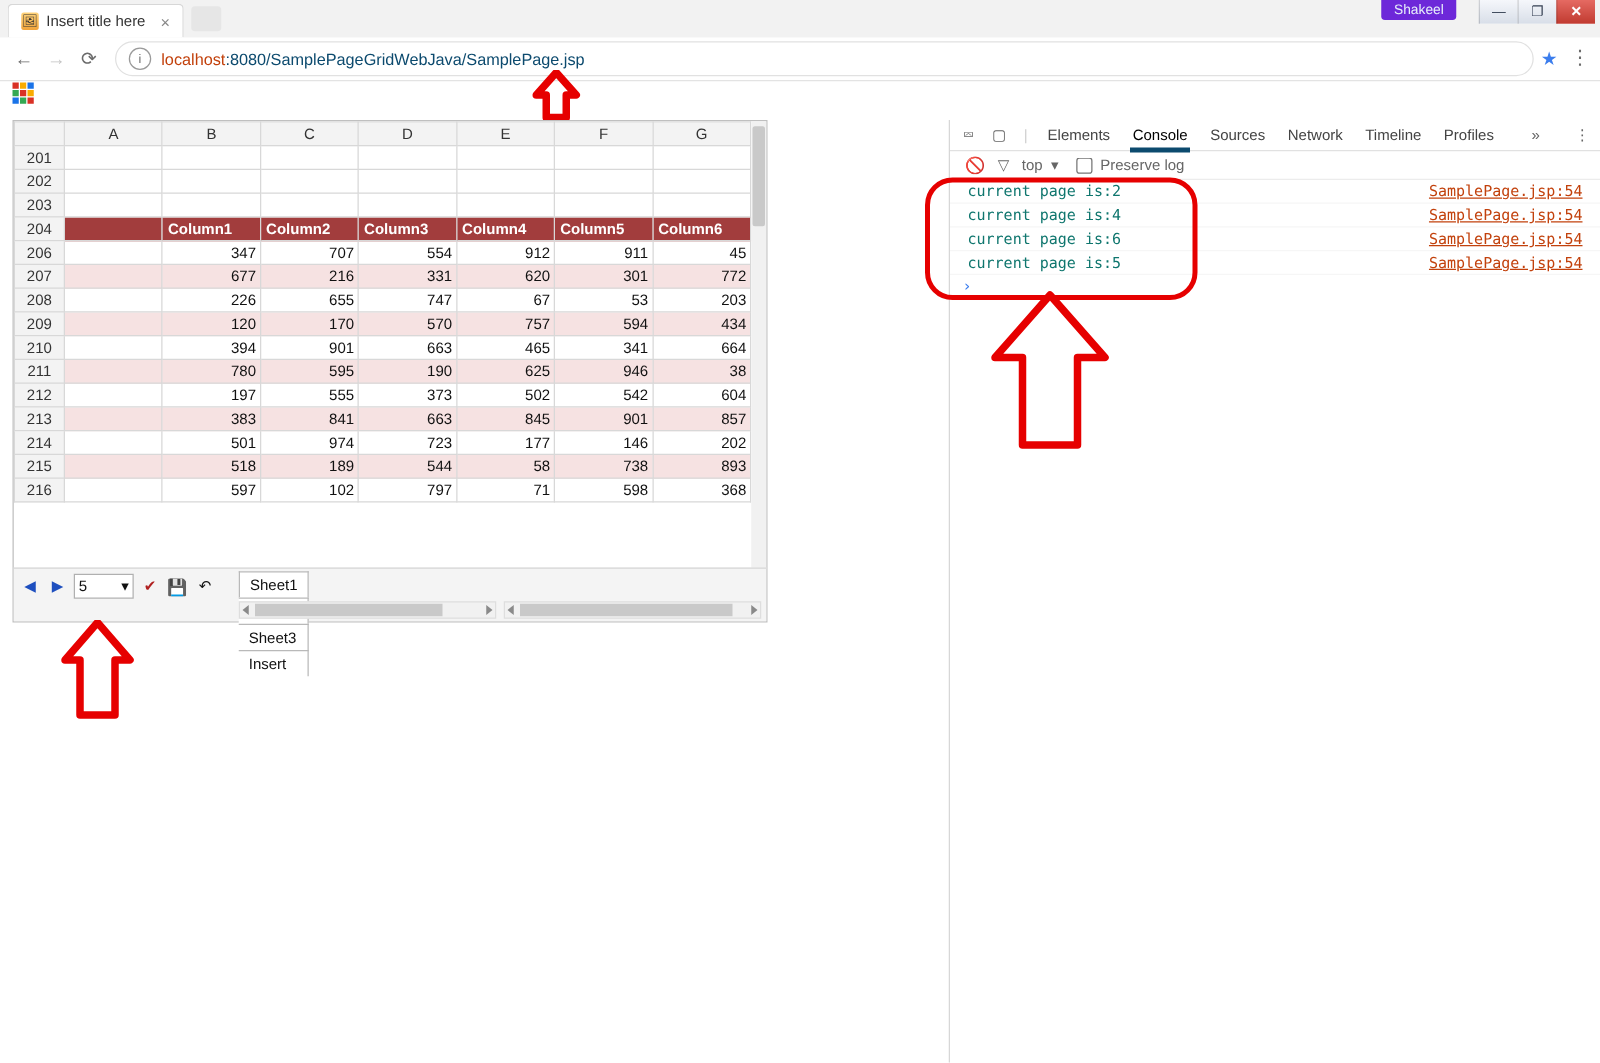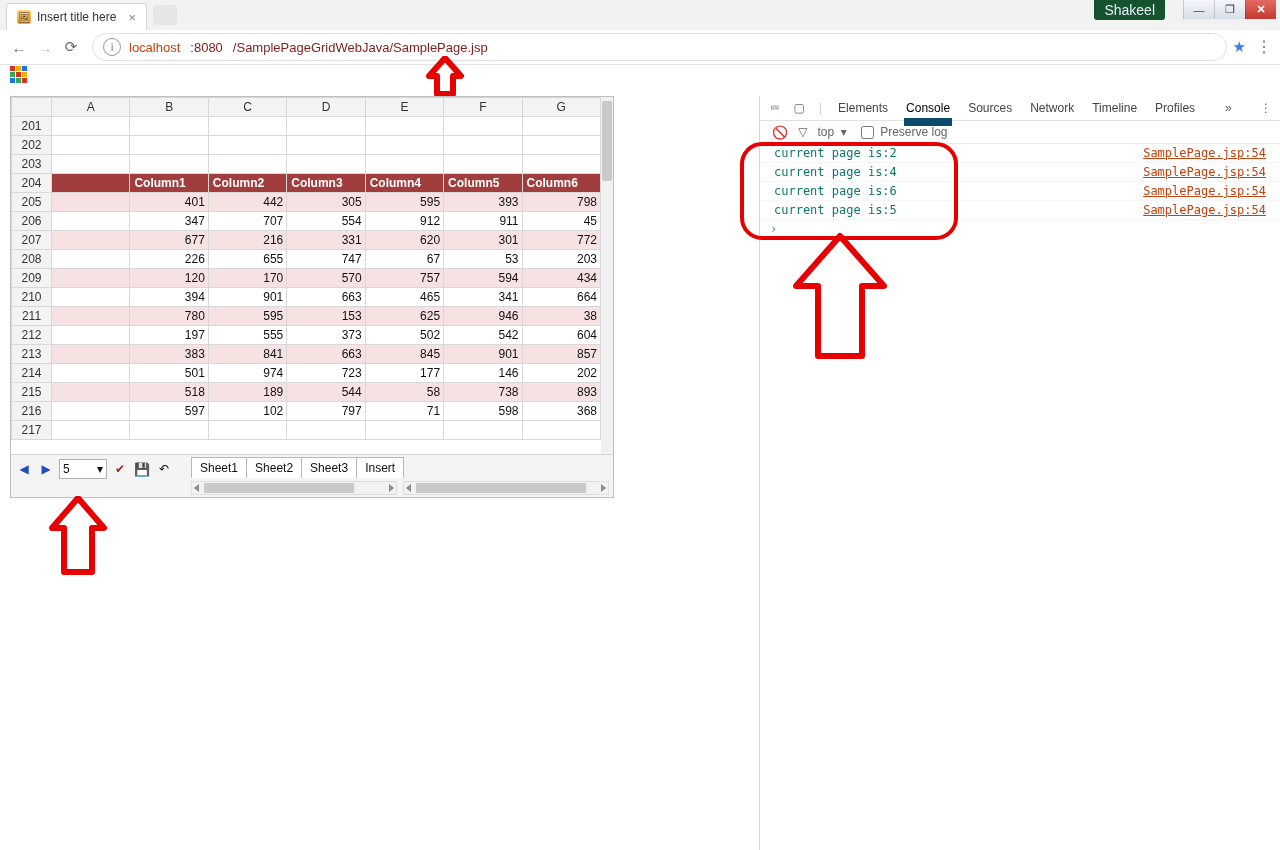--- a/index.html
+++ b/index.html
@@ -1,34 +1,34 @@
 <!DOCTYPE html>
 <html><head>
 <meta charset="utf-8">
 <style>
 html,body{margin:0;padding:0;height:100%;font-family:"Segoe UI",Tahoma,Arial,sans-serif;font-size:12px;background:#fff;color:#111;}
 
 #chrome{height:64px;background:#f2f2f2;position:relative;}
-#user-pill{position:absolute;right:115px;top:0;background:#14532d;color:#e6eefa;font-size:14px;padding:2px 10px;border-bottom-left-radius:3px;border-bottom-right-radius:3px;}
+#user-pill{position:absolute;right:115px;top:0;background:#6d28d9;color:#e6eefa;font-size:11px;padding:2px 10px;border-bottom-left-radius:3px;border-bottom-right-radius:3px;}
 #win-btns{position:absolute;right:4px;top:0;display:flex;}
 .win-btn{width:30px;height:19px;display:flex;align-items:center;justify-content:center;border-left:1px solid rgba(0,0,0,.15);font-size:11px;}
 .win-min,.win-max{background:linear-gradient(#f5f7fb,#d8dee8);color:#364154;}
 .win-close{background:linear-gradient(#e56a62,#c03a30);color:#fff;font-weight:bold;}
 #tabstrip{position:absolute;left:6px;top:0;height:30px;display:flex;align-items:flex-end;}
 .tab{display:flex;align-items:center;gap:6px;height:26px;padding:0 10px;background:#fff;border-top-left-radius:4px;border-top-right-radius:4px;font-size:12px;color:#333;position:relative;border:1px solid #d7d7d7;border-bottom:none;}
 .favicon{width:14px;height:14px;display:inline-flex;align-items:center;justify-content:center;font-size:10px;background:linear-gradient(#ffd37a,#f0a33a);border-radius:2px;}
 .tab-x{color:#888;font-size:13px;margin-left:6px;}
 .newtab{width:24px;height:20px;background:#e6e6e6;border-radius:3px;margin-left:6px;align-self:center;}
 #toolbar{position:absolute;left:0;right:0;top:30px;height:34px;background:#fff;display:flex;align-items:center;padding:0 8px;border-bottom:1px solid #e3e3e3;}
 .nav-ico{width:22px;height:22px;display:flex;align-items:center;justify-content:center;color:#6b6b6b;font-size:15px;margin-right:4px;}
 .nav-ico.disabled{color:#c4c4c4;}
 #omnibox{flex:1;height:26px;border:1px solid #e1e1e1;border-radius:14px;display:flex;align-items:center;padding:0 10px;margin:0 6px;color:#555;font-size:13px;}
 #omnibox .info{width:16px;height:16px;border:1px solid #9a9a9a;border-radius:50%;display:flex;align-items:center;justify-content:center;font-size:10px;margin-right:8px;color:#6b6b6b;}
 #omnibox .host{color:#c2410c;}
-#omnibox .rest{color:#7f1d1d;padding-left:10px;}
+#omnibox .rest{color:#0c4a6e;}
 .star{color:#3b7ded;font-size:15px;margin-right:10px;}
 .kebab{width:16px;text-align:center;color:#6b6b6b;font-size:16px;line-height:6px;}
 #apps{position:absolute;left:10px;top:66px;width:18px;height:18px;display:grid;grid-template-columns:repeat(3,5px);grid-template-rows:repeat(3,5px);gap:1px;}
 #apps span:nth-child(1){background:#d93025}#apps span:nth-child(2){background:#f9ab00}#apps span:nth-child(3){background:#1a73e8}
 #apps span:nth-child(4){background:#34a853}#apps span:nth-child(5){background:#d93025}#apps span:nth-child(6){background:#f9ab00}
 #apps span:nth-child(7){background:#1a73e8}#apps span:nth-child(8){background:#34a853}#apps span:nth-child(9){background:#d93025}
 
 
 #workspace{position:absolute;left:10px;top:96px;width:602px;height:400px;border:1px solid #bfbfbf;background:#fff;}
 #grid-scroll{position:absolute;left:0;top:0;right:12px;bottom:42px;overflow:hidden;}
@@ -44,35 +44,35 @@
 #vscroll{position:absolute;right:0;top:0;width:12px;bottom:42px;background:#f1f1f1;}
 #vscroll .thumb{position:absolute;left:1px;right:1px;top:4px;height:80px;background:#c9c9c9;border-radius:2px;}
 
 #grid-footer{position:absolute;left:0;right:0;bottom:0;height:42px;background:#f4f4f4;border-top:1px solid #d5d5d5;}
 #grid-ctrls{position:absolute;left:4px;top:4px;display:flex;align-items:center;gap:4px;}
 .fbtn{width:18px;height:18px;display:flex;align-items:center;justify-content:center;font-size:12px;}
 .fbtn.blue{color:#1e4fbf;}
 .fbtn.red{color:#b02020;}
 .fbtn.save{font-size:13px;}
 #page-sel{width:40px;height:18px;border:1px solid #b0b0b0;background:#fff;display:flex;align-items:center;justify-content:space-between;padding:0 3px;}
-#sheet-tabs{position:absolute;left:180px;top:2px;display:flex;}
+#sheet-tabs{position:absolute;left:180px;top:2px;display:flex;flex-direction:column;}
 .stab{border:1px solid #b9b9b9;border-bottom:none;background:#fff;height:20px;padding:0 8px;display:flex;align-items:center;font-size:12px;}
 .stab + .stab{border-left:none;}
 #hscrolls{position:absolute;left:180px;right:4px;bottom:2px;height:14px;display:flex;gap:6px;}
 .hscroll{flex:1;background:#f1f1f1;border:1px solid #dedede;position:relative;}
 .hscroll::before,.hscroll::after{content:"";position:absolute;top:2px;width:0;height:0;border-top:4px solid transparent;border-bottom:4px solid transparent;}
 .hscroll::before{left:2px;border-right:5px solid #8a8a8a;}
 .hscroll::after{right:2px;border-left:5px solid #8a8a8a;}
 .hscroll .thumb{position:absolute;top:1px;bottom:1px;background:#c9c9c9;}
 
 
 #devtools{position:absolute;right:0;top:96px;width:520px;bottom:0;background:#fff;border-left:1px solid #d7d7d7;font-size:12px;}
 #dt-tabs{height:24px;border-bottom:1px solid #e1e1e1;display:flex;align-items:center;padding:0 10px;gap:14px;color:#444;}
 .dt-tab{padding:3px 2px;}
-.dt-tab.active{border-bottom:8px solid #0c4a6e;color:#000;}
+.dt-tab.active{border-bottom:4px solid #0c4a6e;color:#000;}
 .dt-ico{color:#666;}
 .dt-spacer{flex:1;}
 #dt-sub{height:22px;border-bottom:1px solid #ececec;display:flex;align-items:center;gap:10px;padding:0 12px;color:#666;}
 #dt-sub .circ{font-size:13px;}
 #dt-log{font-family:Consolas,Menlo,monospace;font-size:12px;}
 .log-row{display:flex;padding:2px 14px;border-bottom:1px solid #f6f6f6;}
 .log-row .msg{flex:1;color:#0f766e;}
 .log-row .src{color:#c2410c;text-decoration:underline;}
 .prompt{color:#3b7ded;padding:2px 10px;font-family:Consolas,monospace;}
 
@@ -173,30 +173,20 @@
           <tr class="hdr">
             <th>204</th>
             <td></td>
             <td>Column1</td>
             <td>Column2</td>
             <td>Column3</td>
             <td>Column4</td>
             <td>Column5</td>
             <td>Column6</td>
           </tr>
-          <tr class="band">
-            <th>205</th>
-            <td></td>
-            <td class="datacell">401</td>
-            <td class="datacell">442</td>
-            <td class="datacell">305</td>
-            <td class="datacell">595</td>
-            <td class="datacell">393</td>
-            <td class="datacell">798</td>
-          </tr>
           <tr>
             <th>206</th>
             <td></td>
             <td class="datacell">347</td>
             <td class="datacell">707</td>
             <td class="datacell">554</td>
             <td class="datacell">912</td>
             <td class="datacell">911</td>
             <td class="datacell">45</td>
           </tr>
@@ -238,21 +228,21 @@
             <td class="datacell">663</td>
             <td class="datacell">465</td>
             <td class="datacell">341</td>
             <td class="datacell">664</td>
           </tr>
           <tr class="band">
             <th>211</th>
             <td></td>
             <td class="datacell">780</td>
             <td class="datacell">595</td>
-            <td class="datacell">153</td>
+            <td class="datacell">190</td>
             <td class="datacell">625</td>
             <td class="datacell">946</td>
             <td class="datacell">38</td>
           </tr>
           <tr>
             <th>212</th>
             <td></td>
             <td class="datacell">197</td>
             <td class="datacell">555</td>
             <td class="datacell">373</td>
@@ -292,30 +282,20 @@
           </tr>
           <tr>
             <th>216</th>
             <td></td>
             <td class="datacell">597</td>
             <td class="datacell">102</td>
             <td class="datacell">797</td>
             <td class="datacell">71</td>
             <td class="datacell">598</td>
             <td class="datacell">368</td>
-          </tr>
-          <tr>
-            <th>217</th>
-            <td></td>
-            <td></td>
-            <td></td>
-            <td></td>
-            <td></td>
-            <td></td>
-            <td></td>
           </tr>
         </tbody>
     </table>
   </div>
   <div id="vscroll">
       <div class="thumb"></div>
     </div>
   <div id="grid-footer">
     <div id="grid-ctrls">
       <div class="fbtn blue">◀</div>

